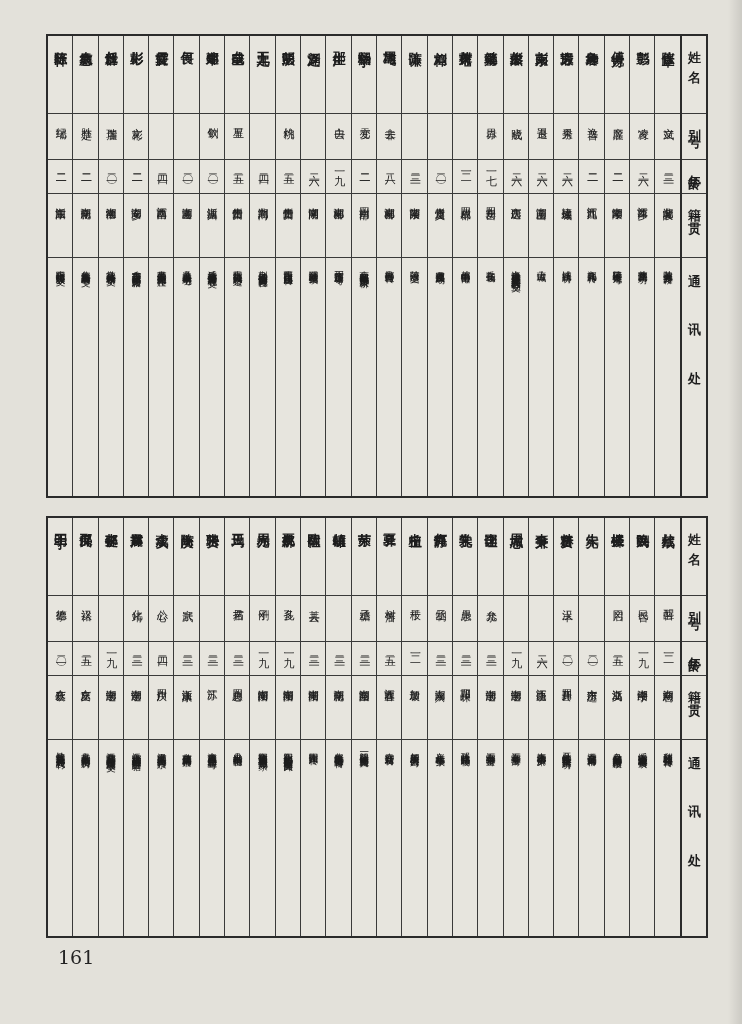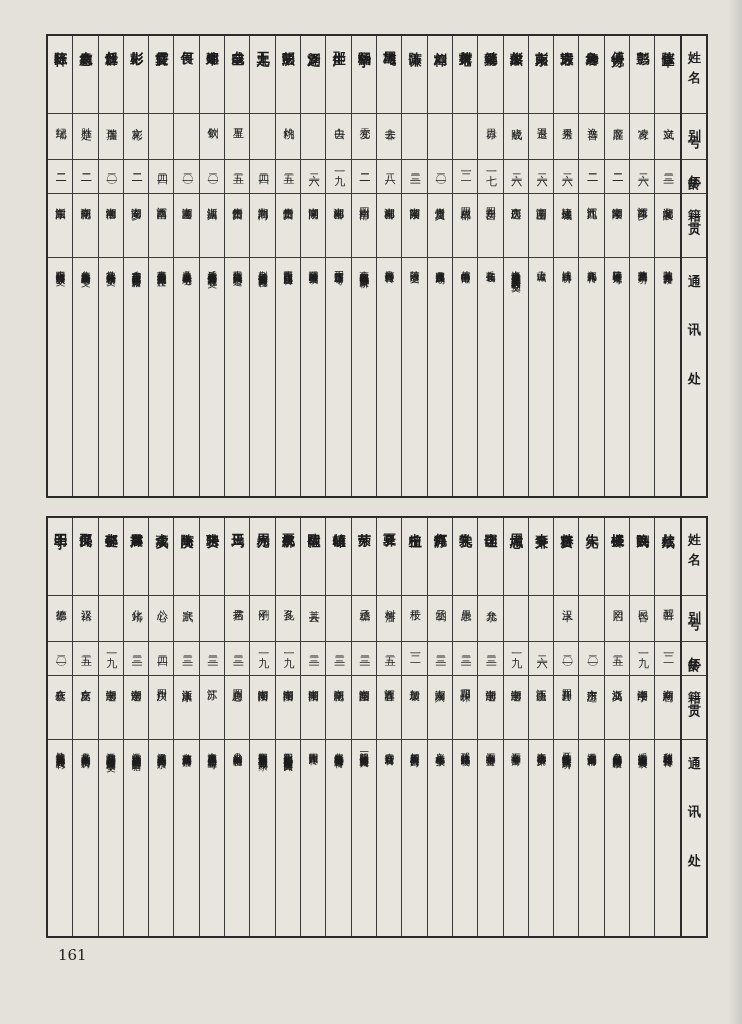--- a/index.html
+++ b/index.html
@@ -61,21 +61,21 @@
   .t-address { font-size:9.5px; line-height:1.15; }
   .h-text    { font-size:13px; font-weight:700; }
   .r-name   .h-text { letter-spacing:1.5em; }
   .r-alias  .h-text { letter-spacing:0.55em; }
   .r-age    .h-text { letter-spacing:0.12em; }
   .r-origin .h-text { letter-spacing:1.0em; }
   .r-address .h-text{ letter-spacing:3.8em; }
   .page-number {
     position:absolute; left:58px; top:946px;
     font-family:"DejaVu Serif", serif;
-    font-size:15px; color:#222;
+    font-size:19px; color:#222;
   }
 </style>
 </head>
 <body>
 
 <div class="sheet">
   <div class="vtable top">
       <div class="col header-col">
         <div class="cell r-name">
           <span class="vtext h-text">姓名</span>

